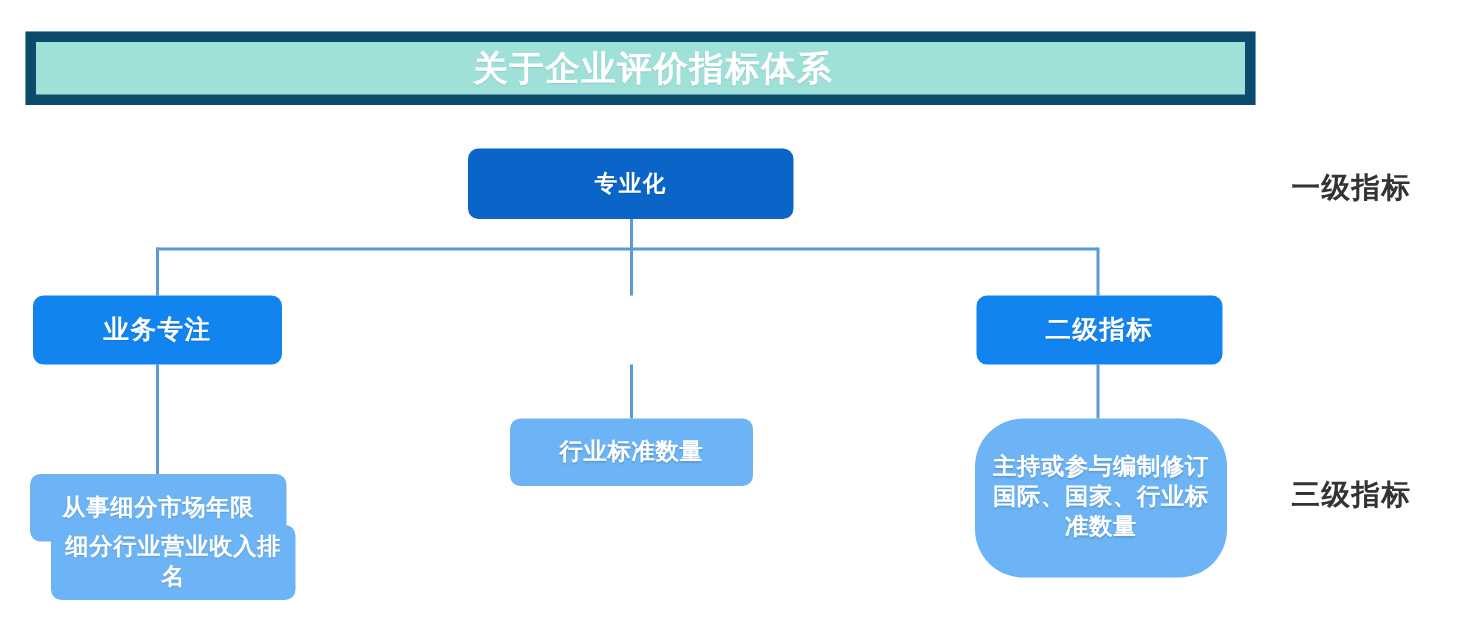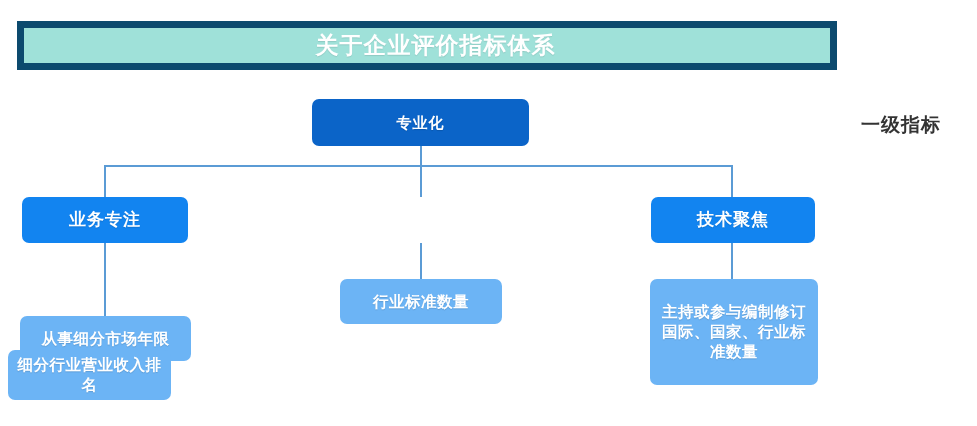--- a/index.html
+++ b/index.html
@@ -112,27 +112,28 @@
 
   <div class="line v-line" style="left:420px; top:243px; height:36px;"></div>
 
   <div class="line v-line" style="left:731px; top:243px; height:36px;"></div>
 
   <div class="node node-l1" style="left:312px; top:99px; width:217px; height:47px;">专业化</div>
 
   <div class="node node-l2" style="left:22px; top:197px; width:166px; height:46px;">业务专注</div>
 
 
-  <div class="node node-l2" style="left:651px; top:197px; width:164px; height:46px;">技术聚焦</div>
+  <div class="node node-l2" style="left:651px; top:197px; width:164px; height:46px;">二级指标</div>
 
   <div class="node node-l3" style="left:20px; top:279px; width:171px; height:45px;margin-top:37px;">从事细分市场年限</div>
 
-  <div class="node node-l3" style="left:8px; top:350px; width:163px; height:50px;">细分行业营业收入排名</div>
+  <div class="node node-l3" style="left:34px; top:350px; width:163px; height:50px;">细分行业营业收入排名</div>
 
   <div class="node node-l3" style="left:340px; top:279px; width:162px; height:45px;">行业标准数量</div>
 
-  <div class="node node-l3" style="left:650px; top:279px; width:168px; height:106px;">主持或参与编制修订国际、国家、行业标准数量</div>
+  <div class="node node-l3" style="left:650px; top:279px; width:168px; height:106px;border-radius:32px;">主持或参与编制修订国际、国家、行业标准数量</div>
 
   <div class="level-label" style="left:861px; top:112px;">一级指标</div>
 
 
+  <div class="level-label" style="left:861px; top:317px;">三级指标</div>
 
 </div>
 
 </body></html>

